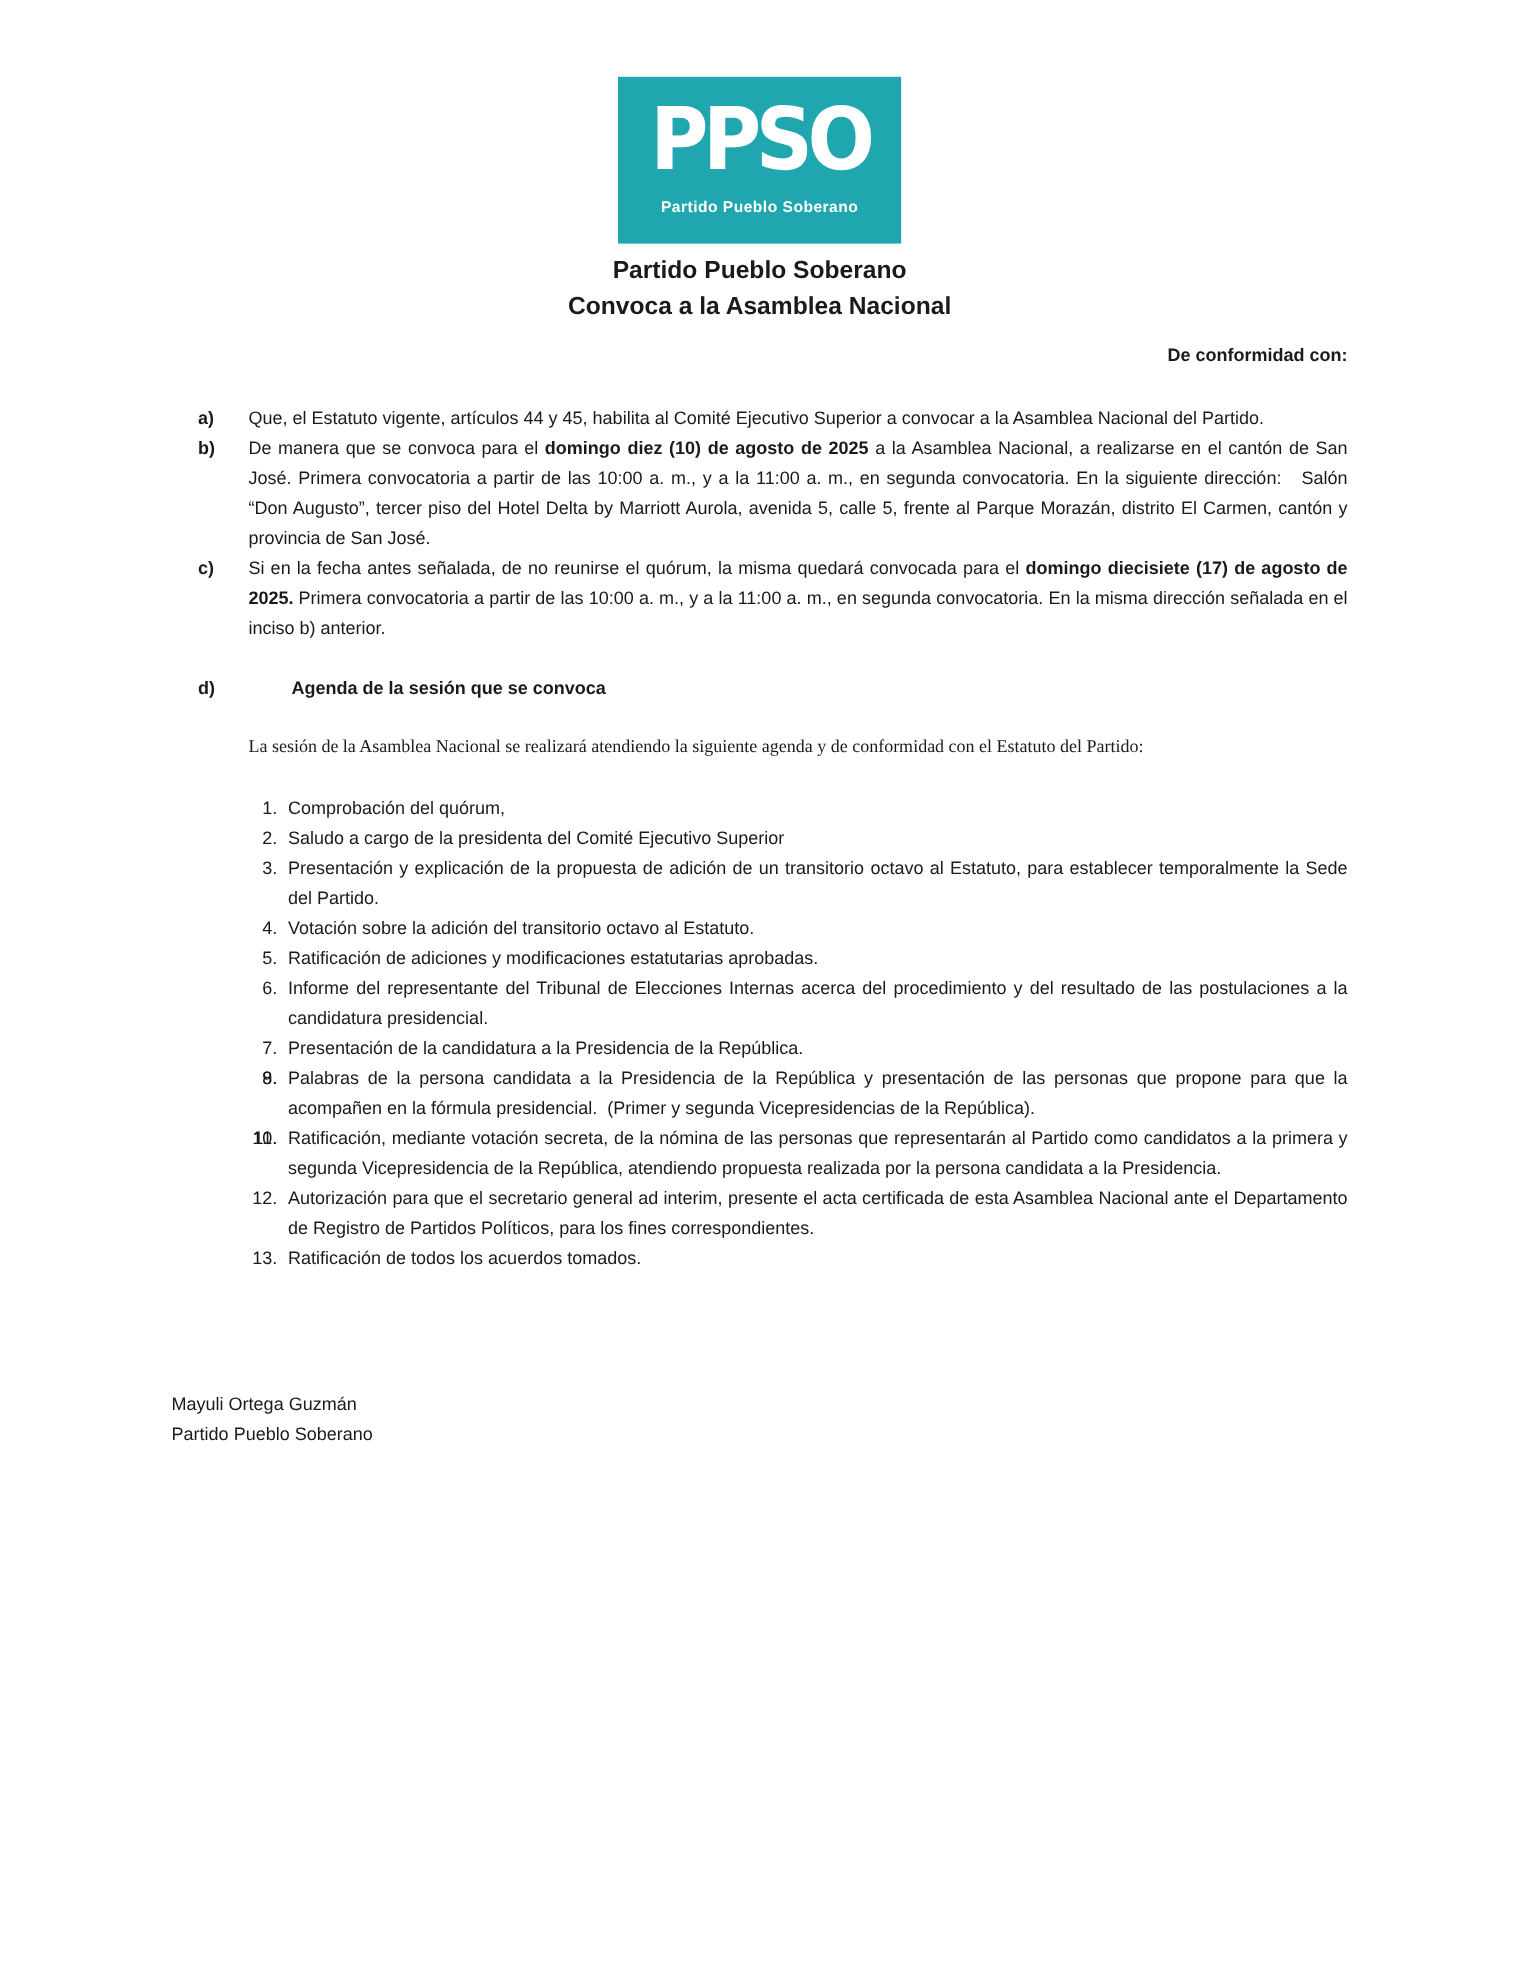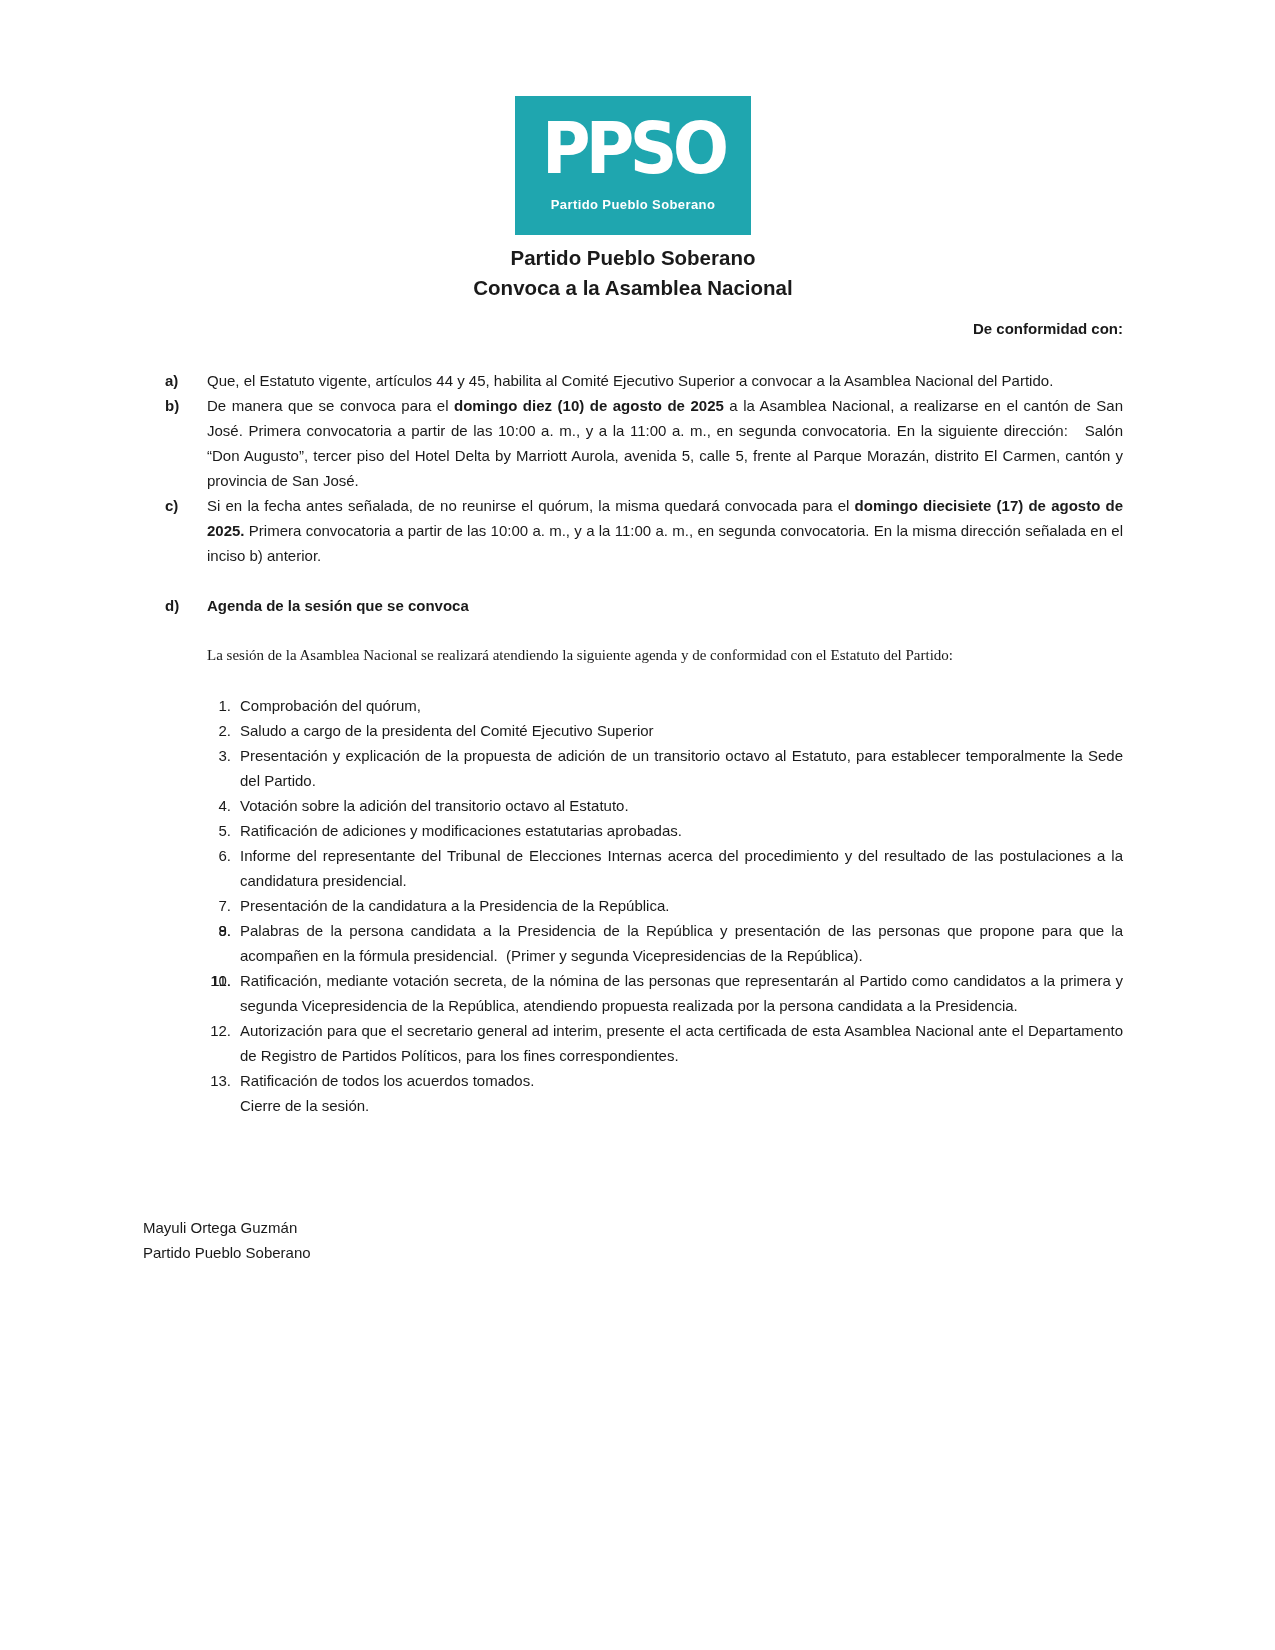--- a/index.html
+++ b/index.html
@@ -8,21 +8,21 @@
   .page {
     position: relative;
     width: 1275px;
     height: 1650px;
     margin: 0 auto;
     background: #ffffff;
     color: var(--ink);
     font-family: "Liberation Sans", "DejaVu Sans", sans-serif;
     font-size: 15px;
     line-height: 25px;
-    padding: 96px 152px 0 143px;
+    padding: 64px 152px 0 143px;
     overflow: hidden;
   }
 
   
   .logo {
     width: 236px;
     height: 139px;
     margin: 0 auto;
     background: var(--teal);
     color: #ffffff;
@@ -70,21 +70,21 @@
     padding-left: 64px;
     text-align: justify;
   }
   .l-label {
     position: absolute;
     left: 22px;
     top: 0;
     font-weight: bold;
   }
   .l-item.heading { margin-top: 25px; }
-  .l-item.heading .l-text { font-weight: bold; text-align: center; }
+  .l-item.heading .l-text { font-weight: bold; text-align: center; margin-left: 36px; }
 
   
   .agenda-intro {
     margin: 25px 0 6px 0;
     padding-left: 64px;
     text-align: justify;
     font-family: Liberation Serif, serif;
   }
 
   
@@ -141,21 +141,20 @@
       <div class="a-item"><span class="a-num">4.</span><span class="a-text">Votación sobre la adición del transitorio octavo al Estatuto.</span></div>
       <div class="a-item"><span class="a-num">5.</span><span class="a-text">Ratificación de adiciones y modificaciones estatutarias aprobadas.</span></div>
       <div class="a-item"><span class="a-num">6.</span><span class="a-text">Informe del representante del Tribunal de Elecciones Internas acerca del procedimiento y del resultado de las postulaciones a la candidatura presidencial.</span></div>
       <div class="a-item"><span class="a-num">7.</span><span class="a-text">Presentación de la candidatura a la Presidencia de la República.</span></div>
       <div class="a-item"><span class="a-num">8.</span></div>
       <div class="a-item"><span class="a-num">9.</span><span class="a-text">Palabras de la persona candidata a la Presidencia de la República y presentación de las personas que propone para que la acompañen en la fórmula presidencial. &nbsp;(Primer y segunda Vicepresidencias de la República).</span></div>
       <div class="a-item"><span class="a-num">10.</span></div>
       <div class="a-item"><span class="a-num">11.</span><span class="a-text">Ratificación, mediante votación secreta, de la nómina de las personas que representarán al Partido como candidatos a la primera y segunda Vicepresidencia de la República, atendiendo propuesta realizada por la persona candidata a la Presidencia.</span></div>
       <div class="a-item"><span class="a-num">12.</span><span class="a-text">Autorización para que el secretario general ad interim, presente el acta certificada de esta Asamblea Nacional ante el Departamento de Registro de Partidos Políticos, para los fines correspondientes.</span></div>
       <div class="a-item"><span class="a-num">13.</span><span class="a-text">Ratificación de todos los acuerdos tomados.</span></div>
-      <div class="a-item"><span class="a-num"></span><span class="a-text">Cierre de la sesión.</span></div>
     </div>
 
   <div class="signature">
     <div>Mayuli Ortega Guzmán</div>
     <div>Partido Pueblo Soberano</div>
   </div>
 
 </div>
 
 </body></html>

